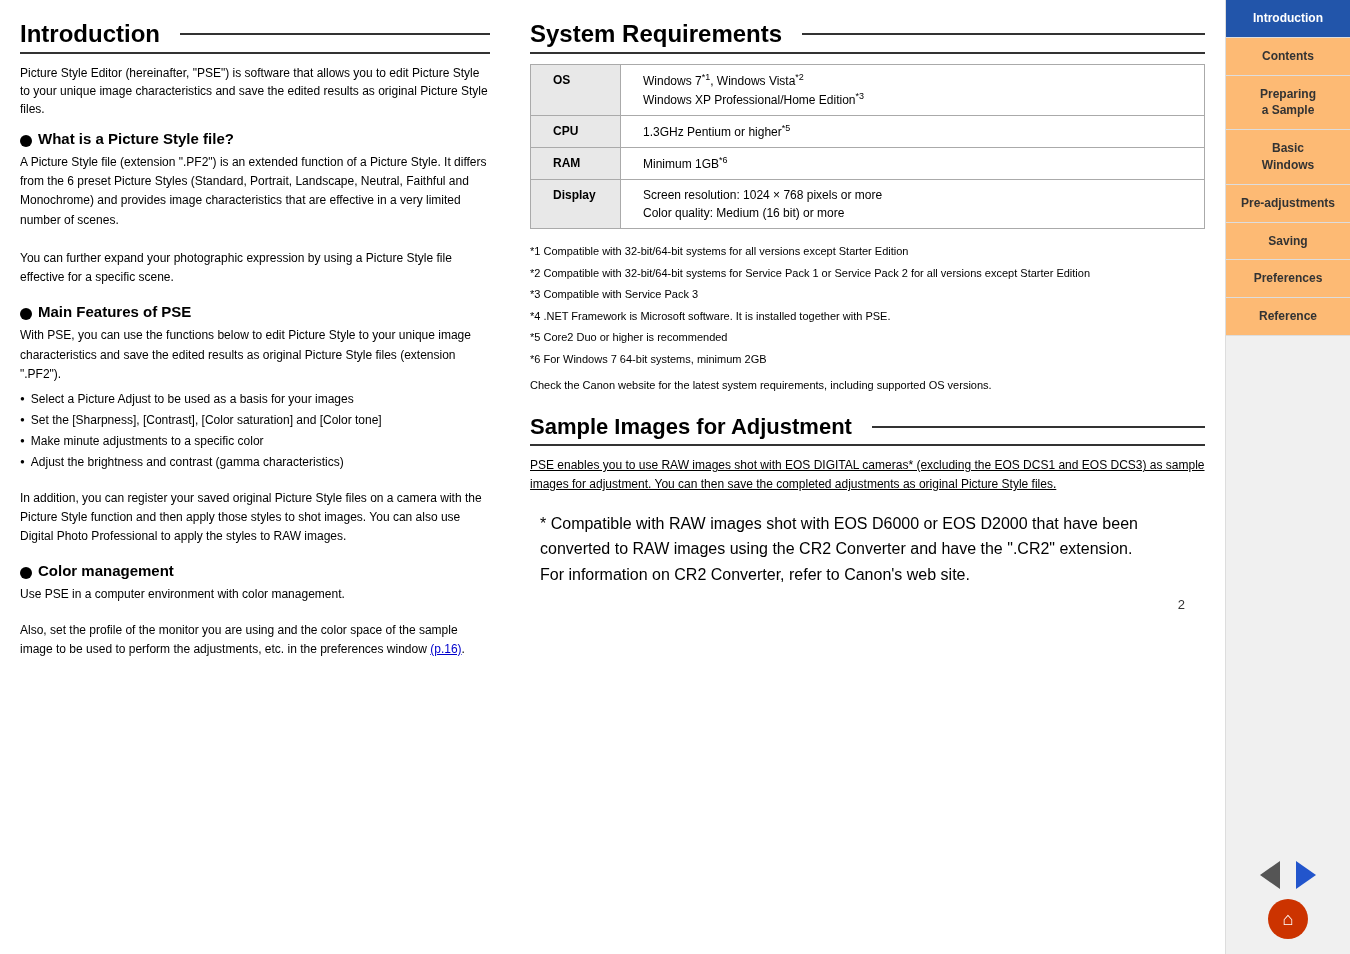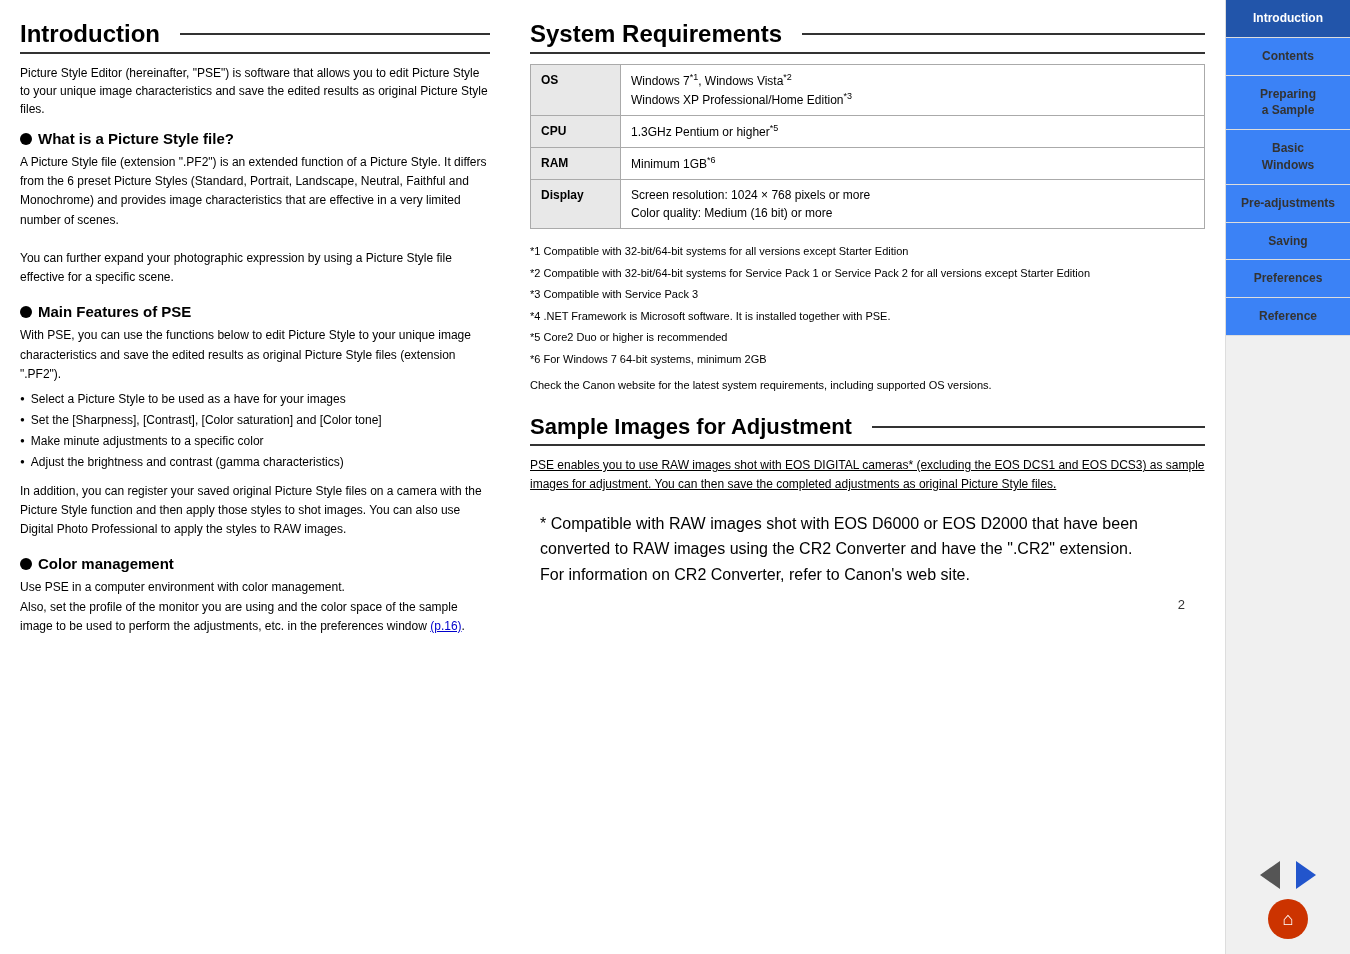--- a/index.html
+++ b/index.html
@@ -61,21 +61,21 @@
 
     .subsection {
       margin-bottom: 16px;
     }
 
     .subsection-title {
       font-size: 15px;
       font-weight: bold;
       margin-bottom: 6px;
       display: flex;
-      align-items: center;
+      align-items: flex-end;
       gap: 6px;
     }
 
     .bullet-circle {
       width: 12px;
       height: 12px;
       background: #000;
       border-radius: 50%;
       display: inline-block;
       flex-shrink: 0;
@@ -114,21 +114,21 @@
     
     .sys-req-table {
       width: 100%;
       border-collapse: collapse;
       margin-bottom: 14px;
       font-size: 12px;
     }
 
     .sys-req-table td {
       border: 1px solid #aaa;
-      padding: 6px 10px;
+      padding: 6px 22px;
       vertical-align: top;
       line-height: 1.5;
     }
 
     .sys-req-table td:first-child {
       font-weight: bold;
       background: #e8e8e8;
       white-space: nowrap;
       width: 90px;
     }
@@ -163,21 +163,21 @@
     }
 
     .sidebar-item {
       padding: 10px 8px;
       font-size: 12px;
       font-weight: bold;
       text-align: center;
       border-bottom: 1px solid #ddd;
       cursor: pointer;
       line-height: 1.4;
-      background: #3b82f6;
+      background: #fdba74;
       color: #333;
     }
 
     .sidebar-item.active {
       background: #2255aa;
       color: #fff;
     }
 
     .sidebar-nav-bottom {
       margin-top: auto;
@@ -230,44 +230,44 @@
 
     <div class="subsection">
       <div class="subsection-title">
         <span class="bullet-circle"></span>
         <span>Main Features of PSE</span>
       </div>
       <div class="subsection-body">
         <p>With PSE, you can use the functions below to edit Picture Style to your unique image characteristics and save the edited results as original Picture Style files (extension ".PF2").</p>
         <ul class="bullet-list">
           <li>
-              <span>Select a Picture Style to be used as a have for your images</span>
+              <span>Select a Picture Adjust to be used as a basis for your images</span>
             </li>
           <li>
               <span>Set the [Sharpness], [Contrast], [Color saturation] and [Color tone]</span>
             </li>
           <li>
               <span>Make minute adjustments to a specific color</span>
             </li>
           <li>
               <span>Adjust the brightness and contrast (gamma characteristics)</span>
             </li>
         </ul>
-        <p style="margin-top:11px;">In addition, you can register your saved original Picture Style files on a camera with the Picture Style function and then apply those styles to shot images. You can also use Digital Photo Professional to apply the styles to RAW images.</p>
+        <p style="margin-top:18px;">In addition, you can register your saved original Picture Style files on a camera with the Picture Style function and then apply those styles to shot images. You can also use Digital Photo Professional to apply the styles to RAW images.</p>
       </div>
     </div>
 
     <div class="subsection">
       <div class="subsection-title">
         <span class="bullet-circle"></span>
         <span>Color management</span>
       </div>
       <div class="subsection-body">
         <p>Use PSE in a computer environment with color management.</p>
-        <p style="margin-top:0;">
+        <p style="margin-top:16px;">
           <span>Also, set the profile of the monitor you are using and the color space of the sample image to be used to perform the adjustments, etc. in the preferences window</span>
           <a class="blue-link" href="#">(p.16)</a><span>.</span>
         </p>
       </div>
     </div>
   </div>
 
   <div class="right-column">
 
     <div>

